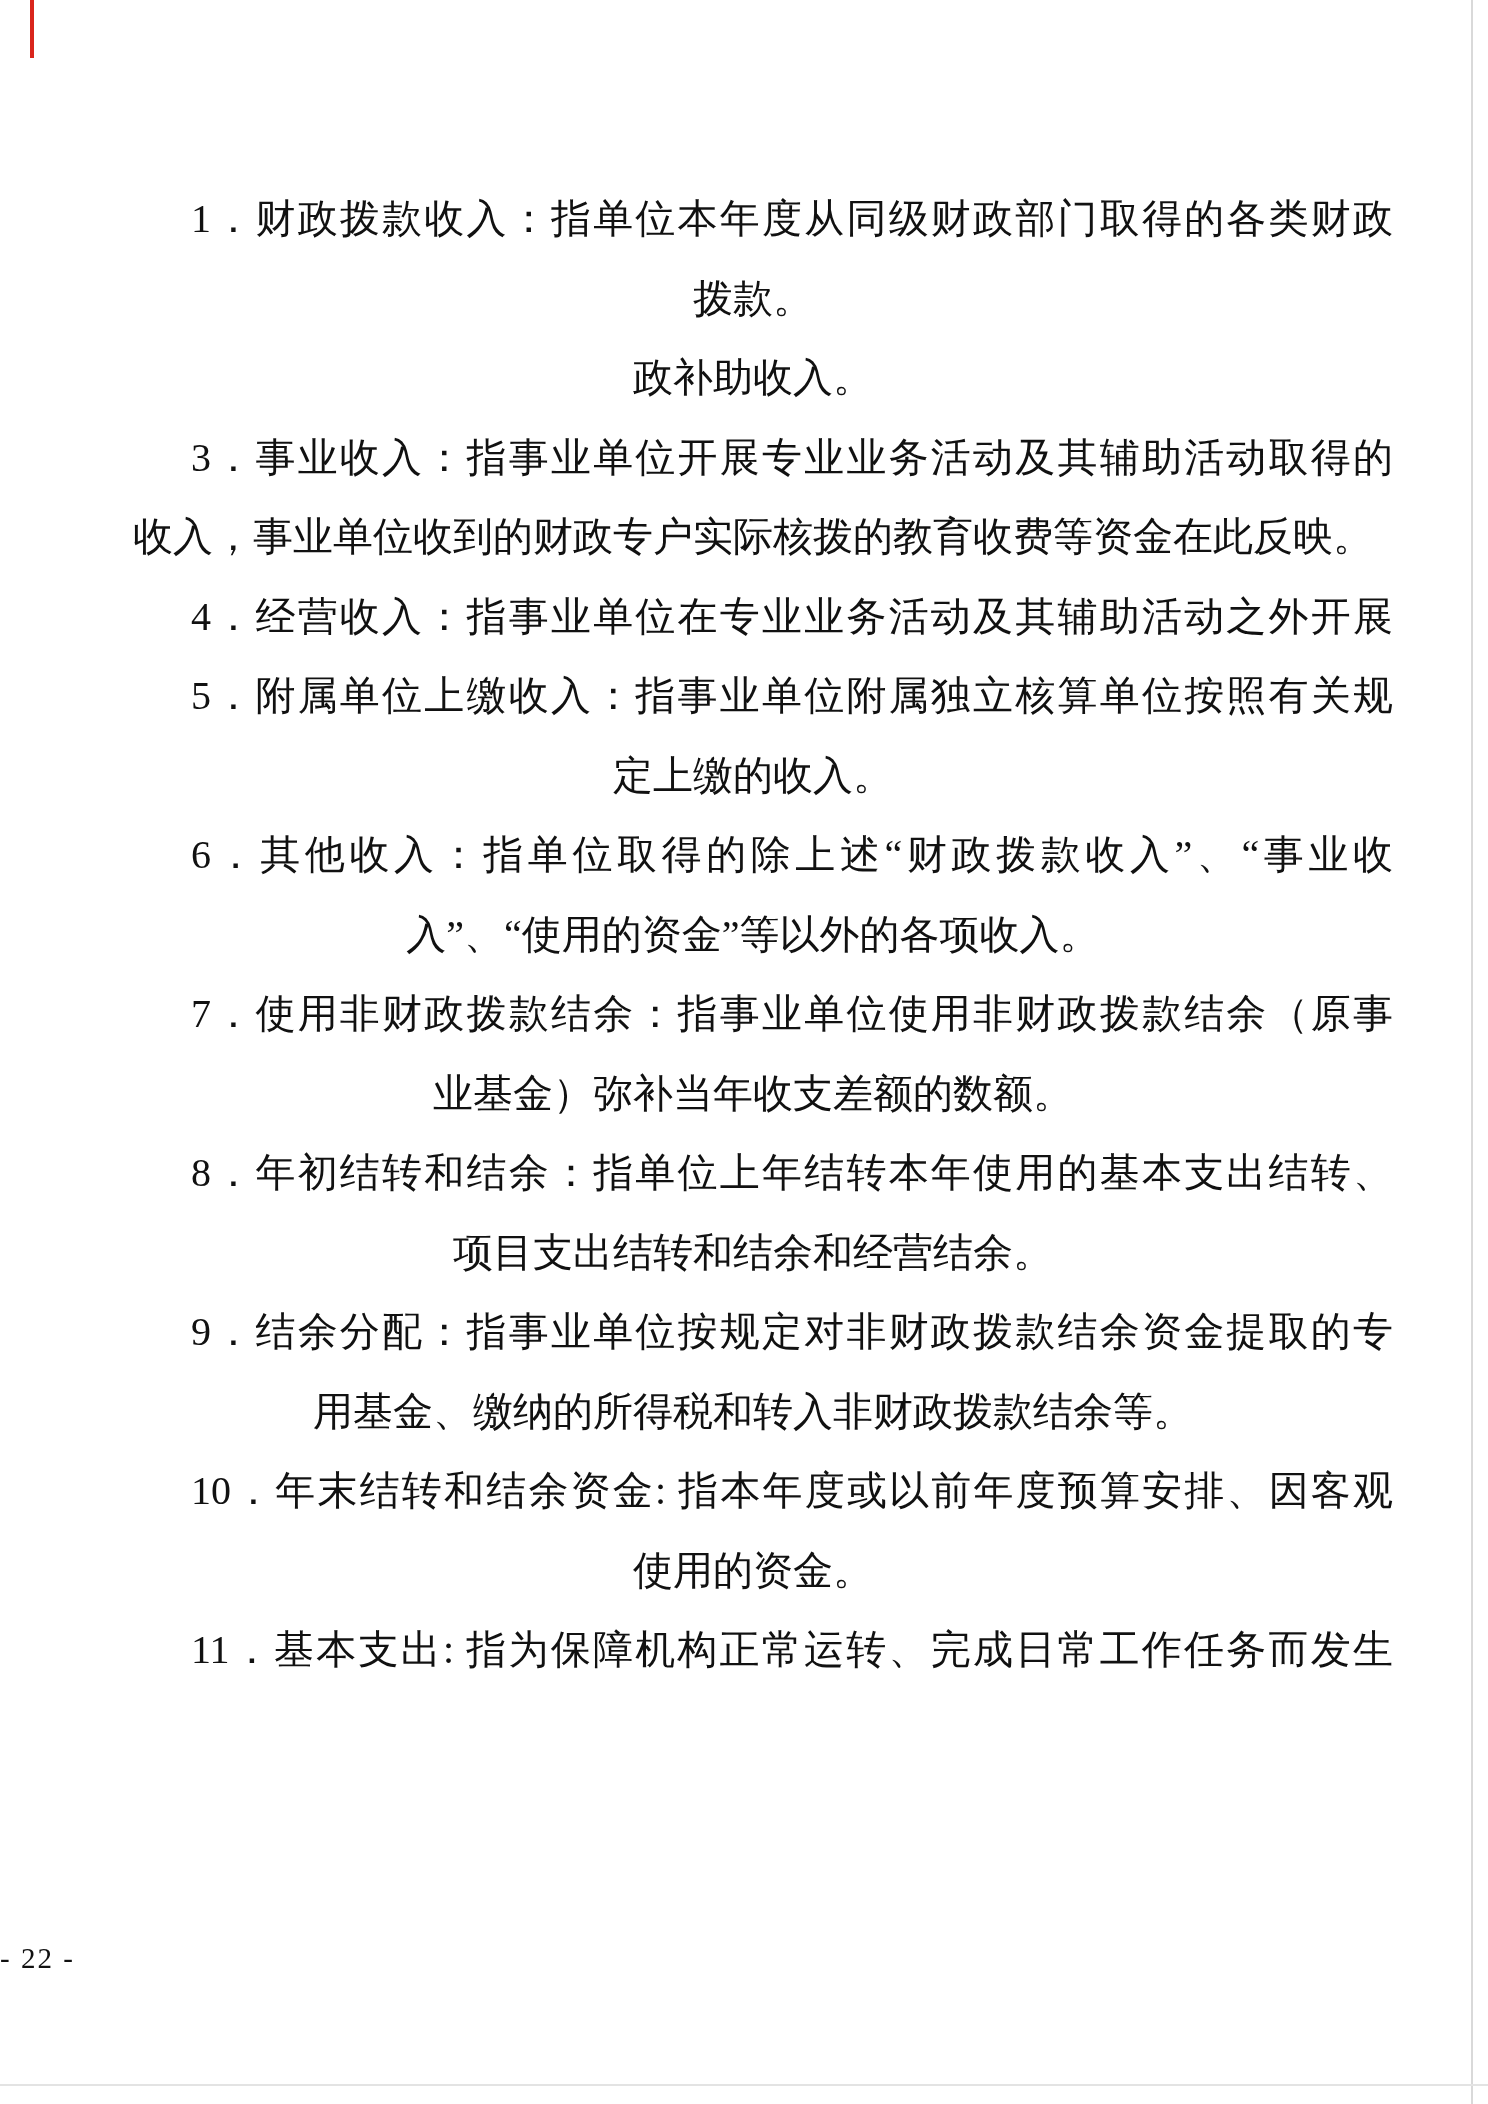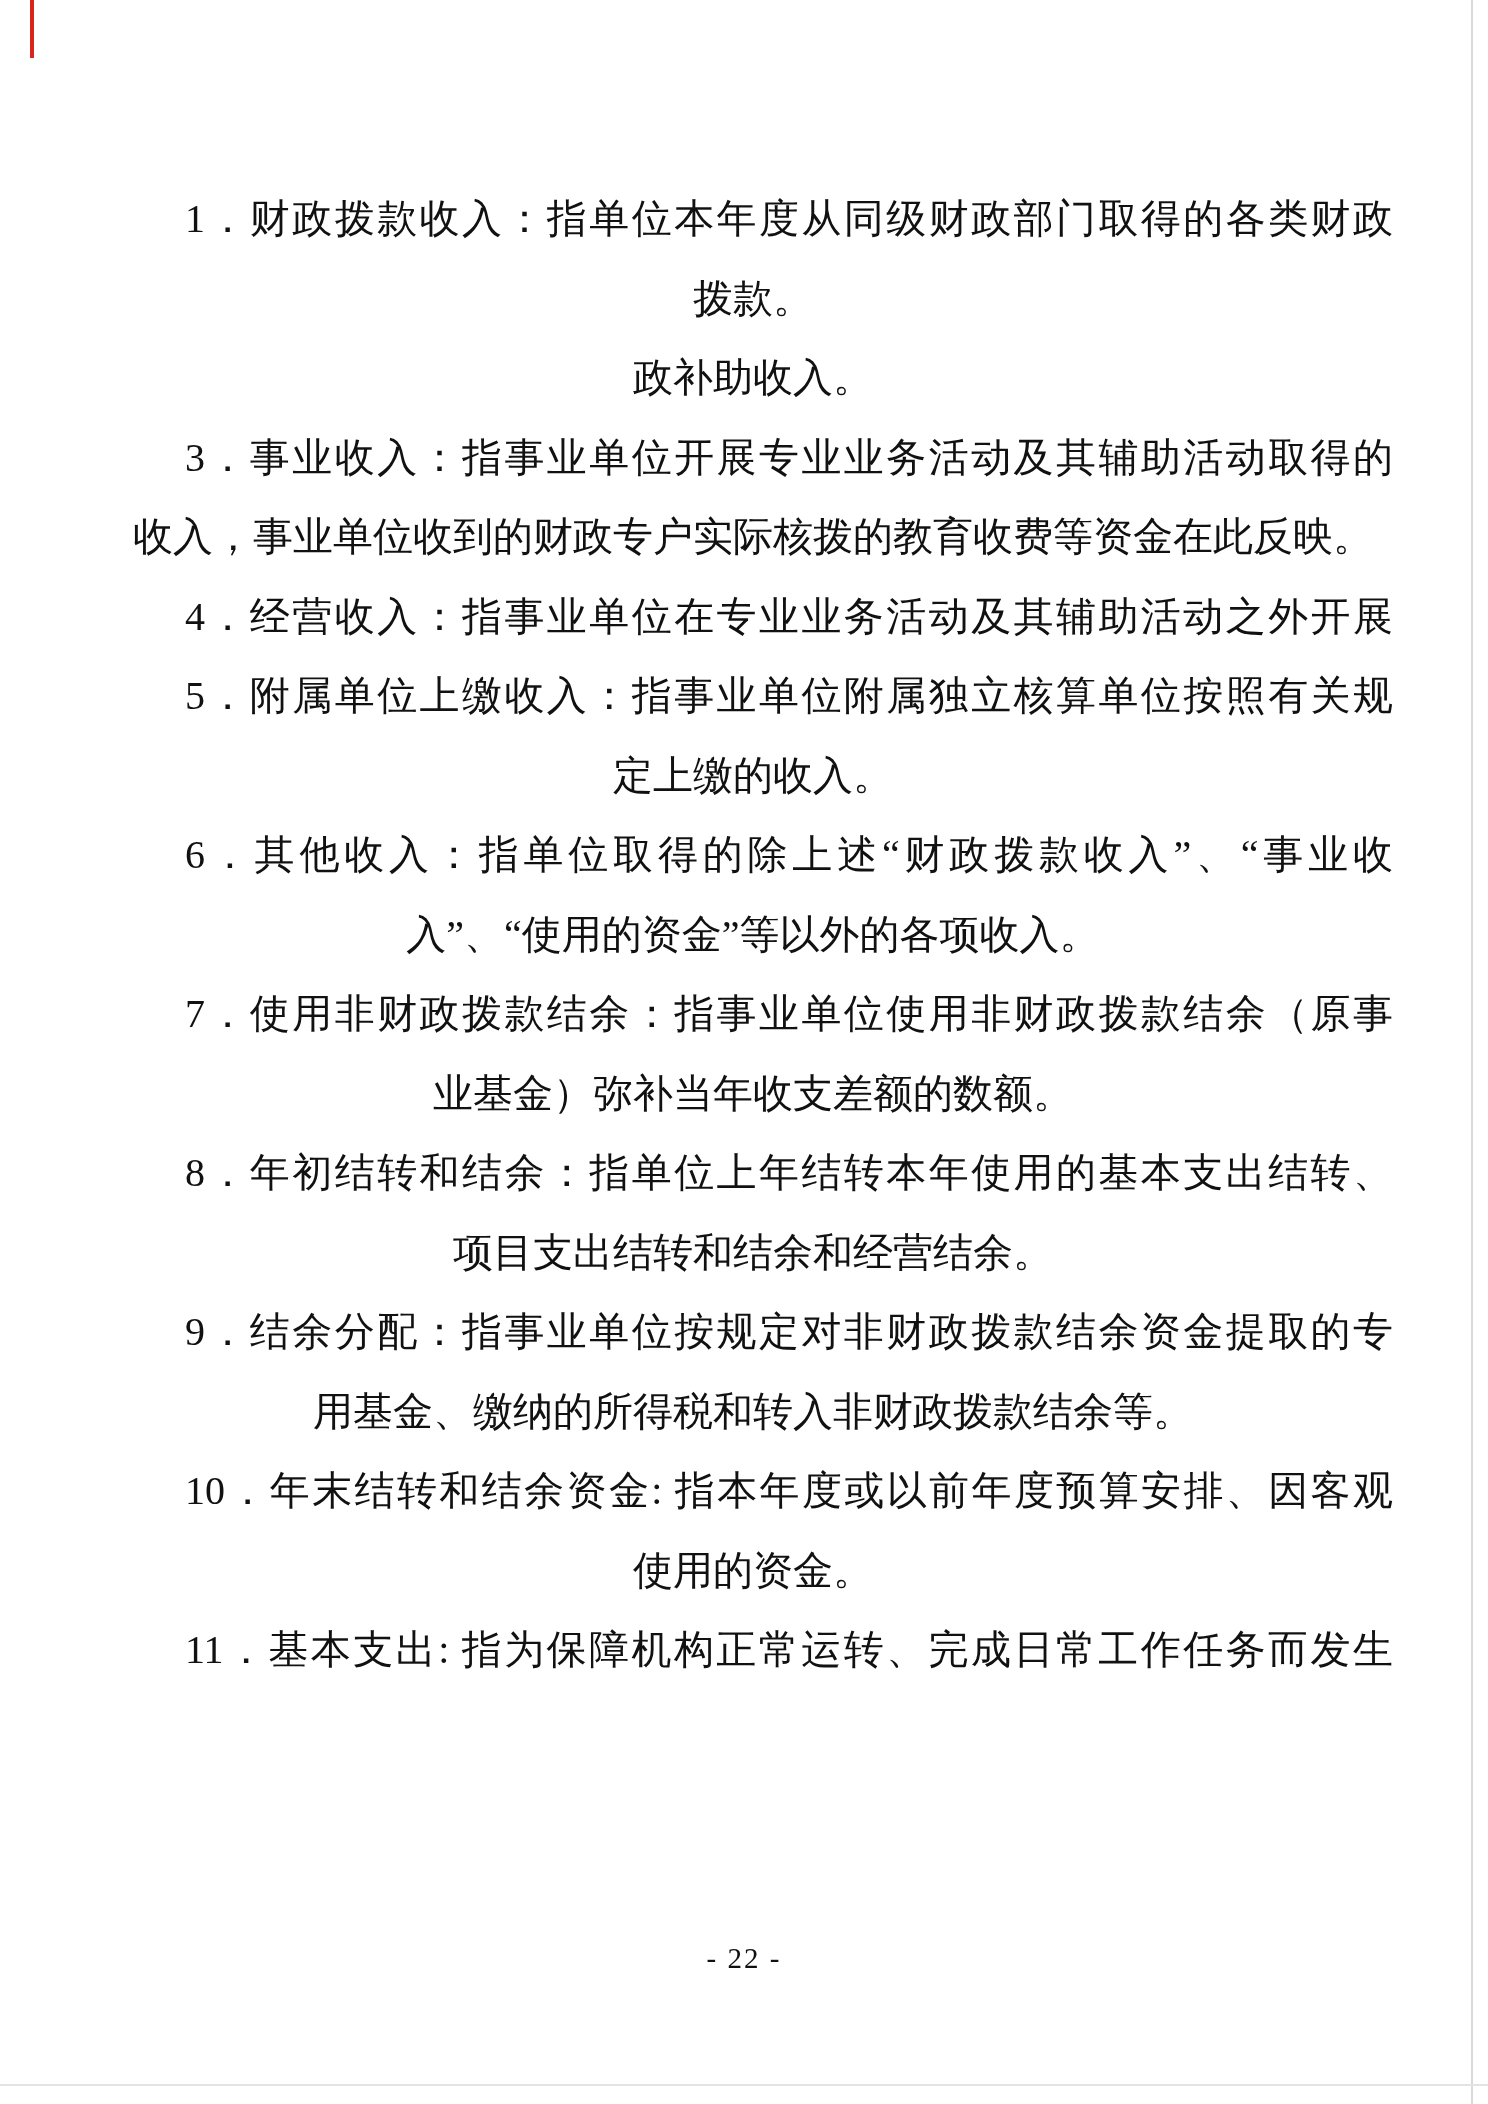--- a/index.html
+++ b/index.html
@@ -55,30 +55,30 @@
   }
   .line {
     display: block;
     text-align: center;
     white-space: normal;
   }
   .line.just {
     text-align: justify;
     text-align-last: justify;
     text-justify: inter-character;
+    margin-left: 6px;
   }
   .line.indent {
     text-indent: 1.8em;
   }
   .page-number {
     position: absolute;
     left: 0;
     top: 1942px;
     width: 1488px;
-    text-align: center;
     font-size: 29px;
     letter-spacing: 2px;
     color: #111111;
   }
 </style>
 </head>
 <body>
 
 <div class="page">
   <div class="red-mark"></div>

